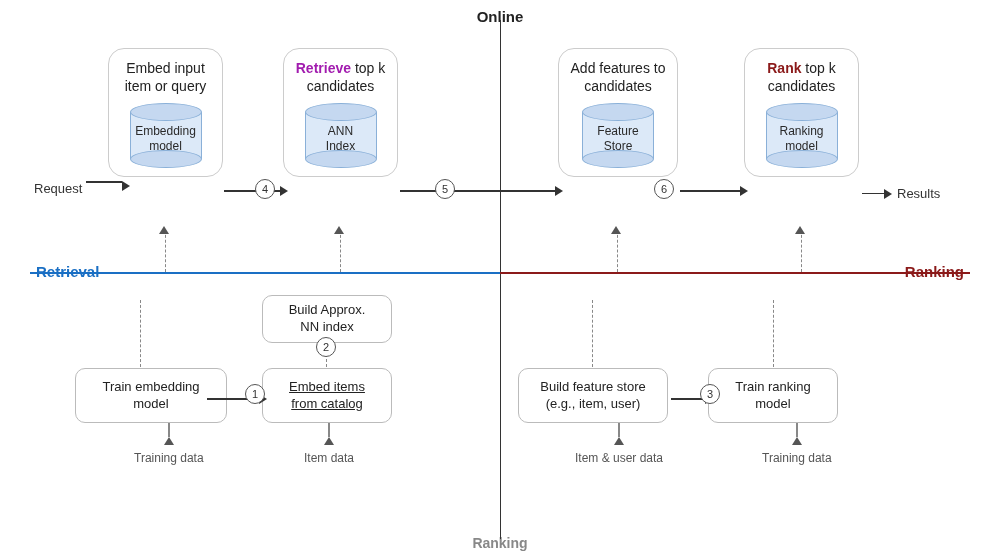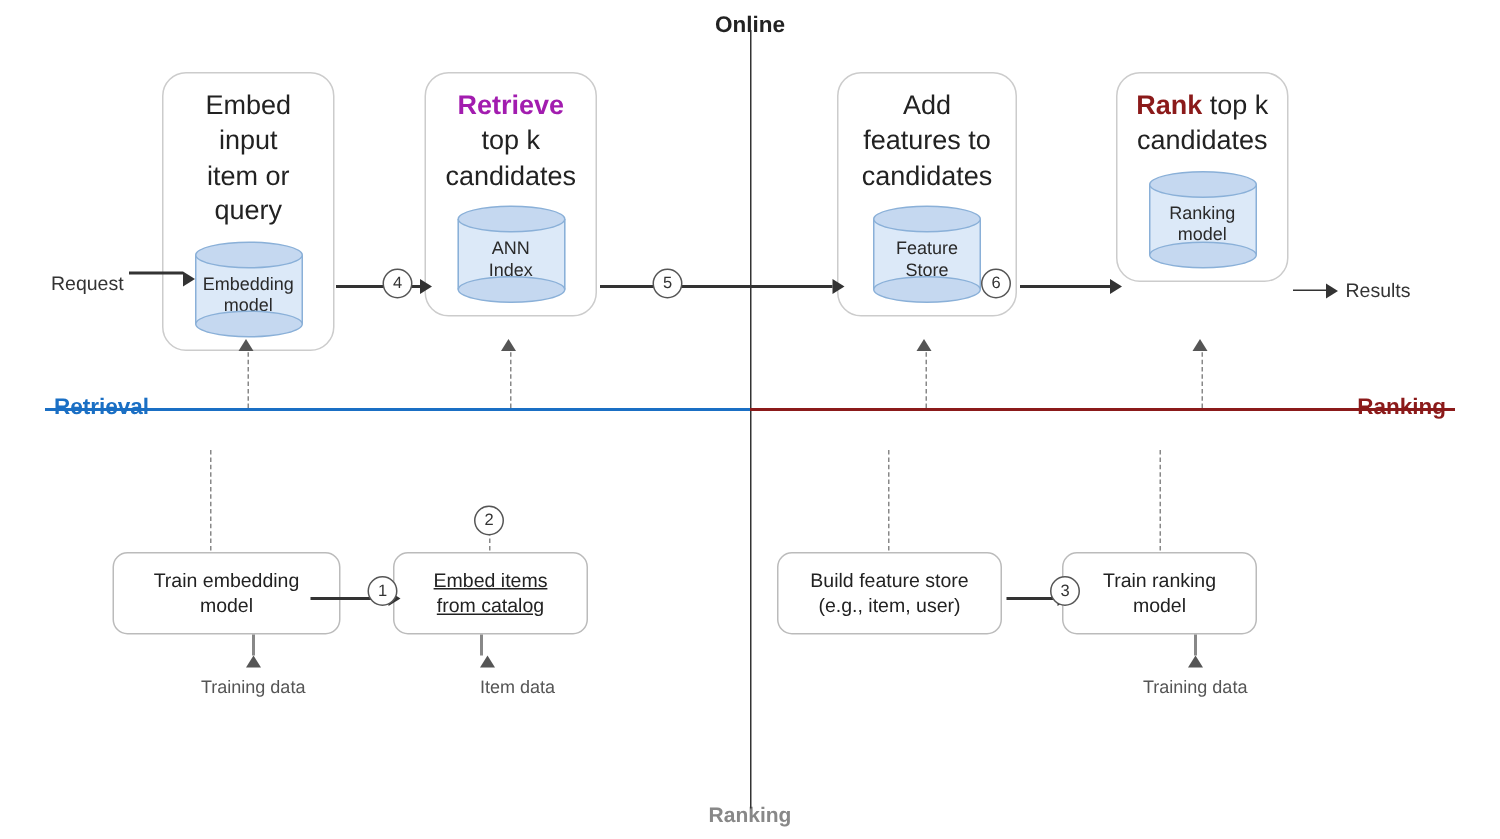--- a/index.html
+++ b/index.html
@@ -127,21 +127,21 @@
       justify-content: flex-start;
       padding: 10px 8px 8px 8px;
       text-align: center;
       font-size: 13px;
       color: #222;
       width: 110px;
     }
     .online-box-label {
       margin-bottom: 8px;
       line-height: 1.3;
-      font-size: 18px;
+      font-size: 14px;
     }
 
     
     .offline-box {
       position: absolute;
       border: 1.5px solid #bbb;
       border-radius: 10px;
       background: #fff;
       display: flex;
       align-items: center;
@@ -236,20 +236,23 @@
   </div>
 
   <div class="offline-box" style="left:75px; top:368px; width:152px; height:55px;">
     <span>Train embedding<br>model</span>
   </div>
 
   <div class="offline-box" style="left:262px; top:368px; width:130px; height:55px;text-decoration:underline;">
     <span>Embed items<br>from catalog</span>
   </div>
 
+  <div class="offline-box" style="left:262px; top:295px; width:130px; height:48px;">
+    <span>Build Approx.<br>NN index</span>
+  </div>
 
   <div class="offline-box" style="left:518px; top:368px; width:150px; height:55px;">
     <span>Build feature store<br>(e.g., item, user)</span>
   </div>
 
   <div class="offline-box" style="left:708px; top:368px; width:130px; height:55px;">
     <span>Train ranking<br>model</span>
   </div>
 
   <div style="position:absolute; top:181px; left:34px; display:flex; z-index:5;">
@@ -338,26 +341,31 @@
   <div style="position:absolute; left:592px; top:300px; width:1.5px; height:67px; border-left:1.5px dashed #888; z-index:3;"></div>
 
   <div style="position:absolute; left:773px; top:300px; width:1.5px; height:67px; border-left:1.5px dashed #888; z-index:3;"></div>
 
   <div style="position:absolute; left:134px; top:423px; display:flex; flex-direction:column; align-items:center; z-index:5;">
     <div style="width:1.5px; height:14px; background:#888;"></div>
     <div class="arrow-head-up" style="margin-bottom:3px;"></div>
     <span style="font-size:12px; color:#555; margin-top:3px;">Training data</span>
   </div>
 
-  <div style="position:absolute; left:320px; top:423px; display:flex; flex-direction:column; align-items:flex-start; z-index:5;">
+  <div style="position:absolute; left:304px; top:423px; display:flex; flex-direction:column; align-items:center; z-index:5;">
     <div style="width:1.5px; height:14px; background:#888;"></div>
     <div class="arrow-head-up" style="margin-bottom:3px;"></div>
     <span style="font-size:12px; color:#555; margin-top:3px;">Item data</span>
   </div>
 
+  <div style="position:absolute; left:575px; top:423px; display:flex; flex-direction:column; align-items:center; z-index:5;">
+    <div style="width:1.5px; height:14px; background:#888;"></div>
+    <div class="arrow-head-up" style="margin-bottom:3px;"></div>
+    <span style="font-size:12px; color:#555; margin-top:3px;">Item &amp; user data</span>
+  </div>
 
   <div style="position:absolute; left:762px; top:423px; display:flex; flex-direction:column; align-items:center; z-index:5;">
     <div style="width:1.5px; height:14px; background:#888;"></div>
     <div class="arrow-head-up" style="margin-bottom:3px;"></div>
     <span style="font-size:12px; color:#555; margin-top:3px;">Training data</span>
   </div>
 
 </div>
 
 </body></html>

